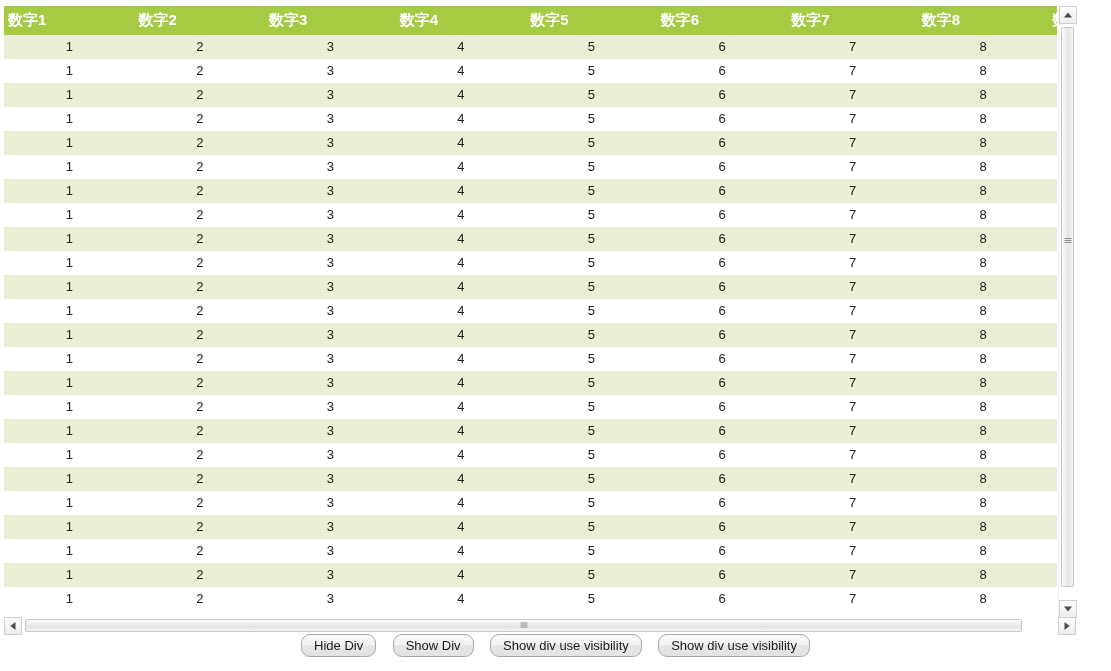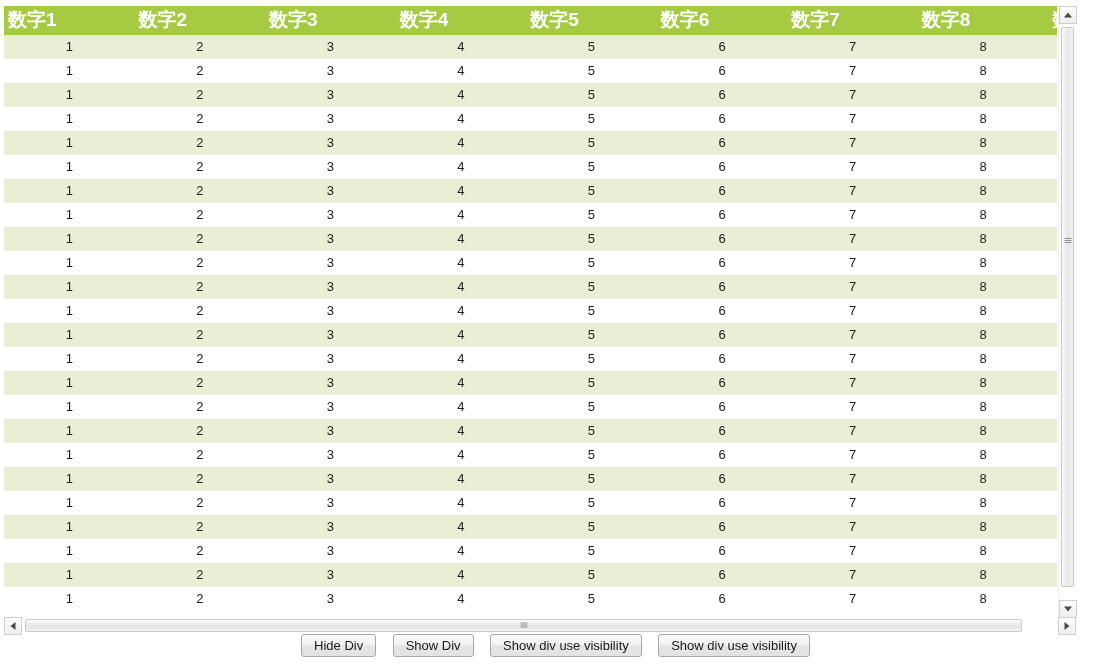--- a/index.html
+++ b/index.html
@@ -44,21 +44,21 @@
     table-layout: fixed;
     font-size: 13px;
   }
 
   table.grid col.c { width: 127px; }
 
   table.grid thead th {
     background: #a6cb43;
     color: #ffffff;
     font-weight: bold;
-    font-size: 19px;
+    font-size: 15px;
     text-align: left;
     padding: 4px 0 5px 4px;
     height: 28px;
     line-height: 20px;
     white-space: nowrap;
     overflow: hidden;
   }
 
   table.grid tbody td {
     text-align: center;
@@ -173,21 +173,21 @@
     width: 1111px;
     height: 30px;
     text-align: center;
   }
   button.winbtn {
     font-family: "Liberation Sans", sans-serif;
     font-size: 13px;
     color: #1a1a1a;
     background: linear-gradient(#fbfbfb 0%, #f3f3f3 45%, #e6e6e6 50%, #e2e2e2 100%);
     border: 1px solid #a8a8a8;
-    border-radius: 3px;
+    border-radius: 9px;
     padding: 3px 12px 4px 12px;
     height: 23px;
     line-height: 15px;
     margin: 0 6px;
     cursor: default;
     vertical-align: middle;
   }
 </style>
 </head>
 <body>

